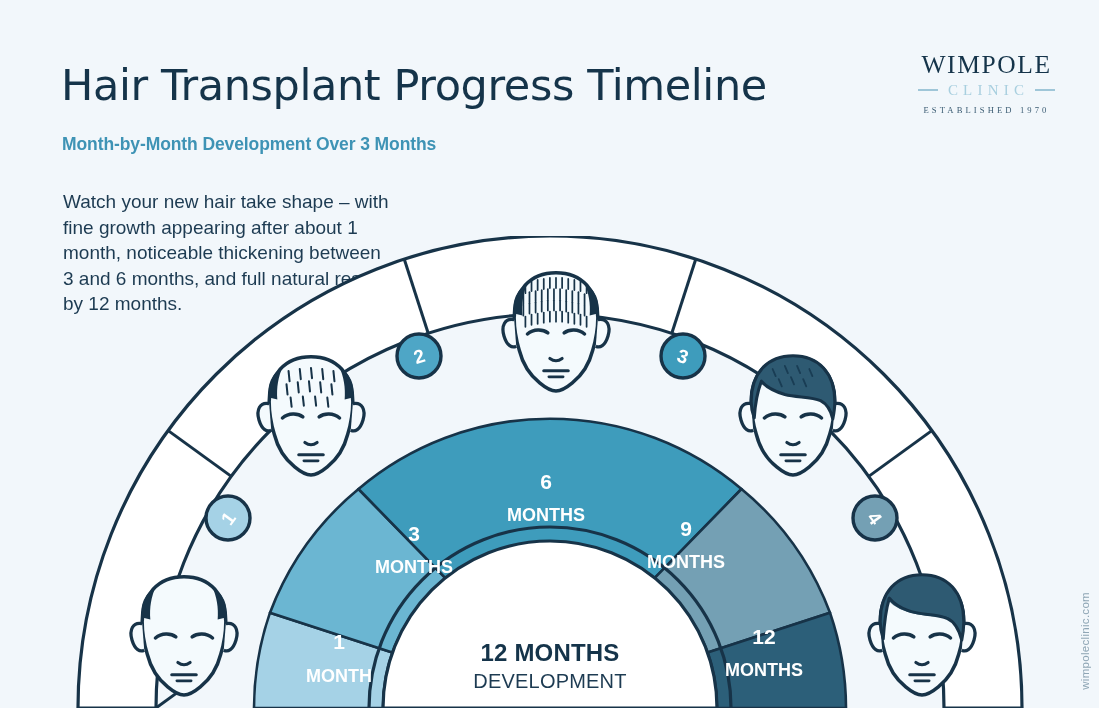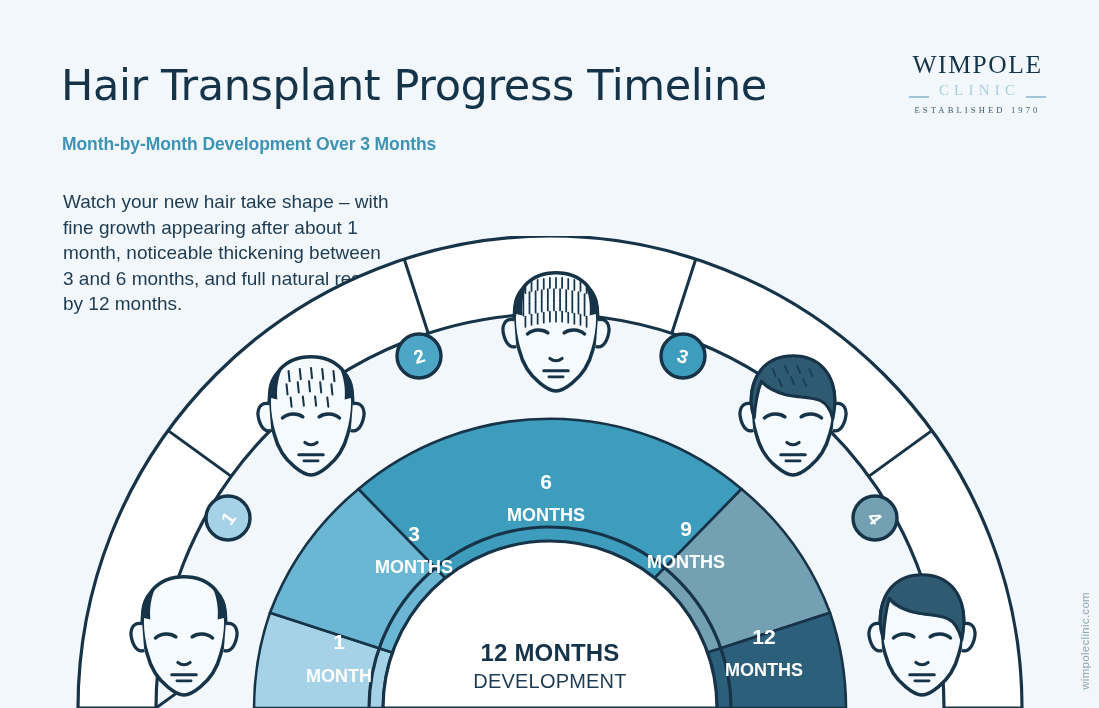--- a/index.html
+++ b/index.html
@@ -22,28 +22,28 @@
     position:absolute;left:62px;top:134px;
     font-size:17.5px;font-weight:700;color:#3e93b5;letter-spacing:-0.1px;
     white-space:nowrap;
   }
   .intro{
     position:absolute;left:63px;top:189px;width:330px;
     font-size:19px;line-height:25.5px;color:#1d3b52;font-weight:400;
   }
 
   
-  .logo{position:absolute;right:44px;top:52px;width:155px;text-align:center;}
+  .logo{position:absolute;right:35px;top:52px;width:155px;text-align:center;}
   .logo-wimpole{
     font-family:"Liberation Serif", serif;
     font-size:25.5px;letter-spacing:1.6px;color:#15344a;line-height:1;
     font-weight:400;
   }
   .logo-clinic-row{
-    display:flex;align-items:flex-end;justify-content:center;gap:6px;margin-top:5px;
+    display:flex;align-items:center;justify-content:center;gap:6px;margin-top:5px;
   }
   .logo-rule{height:1.5px;background:#9fc6d8;flex:0 0 20px;}
   .logo-clinic{
     font-family:"Liberation Serif", serif;
     font-size:15px;letter-spacing:5.2px;color:#a8cfdf;line-height:1;
     padding-left:4px;
   }
   .logo-est{
     margin-top:7px;font-family:"Liberation Serif", serif;
     font-size:8.6px;letter-spacing:3.1px;color:#3a5b72;

